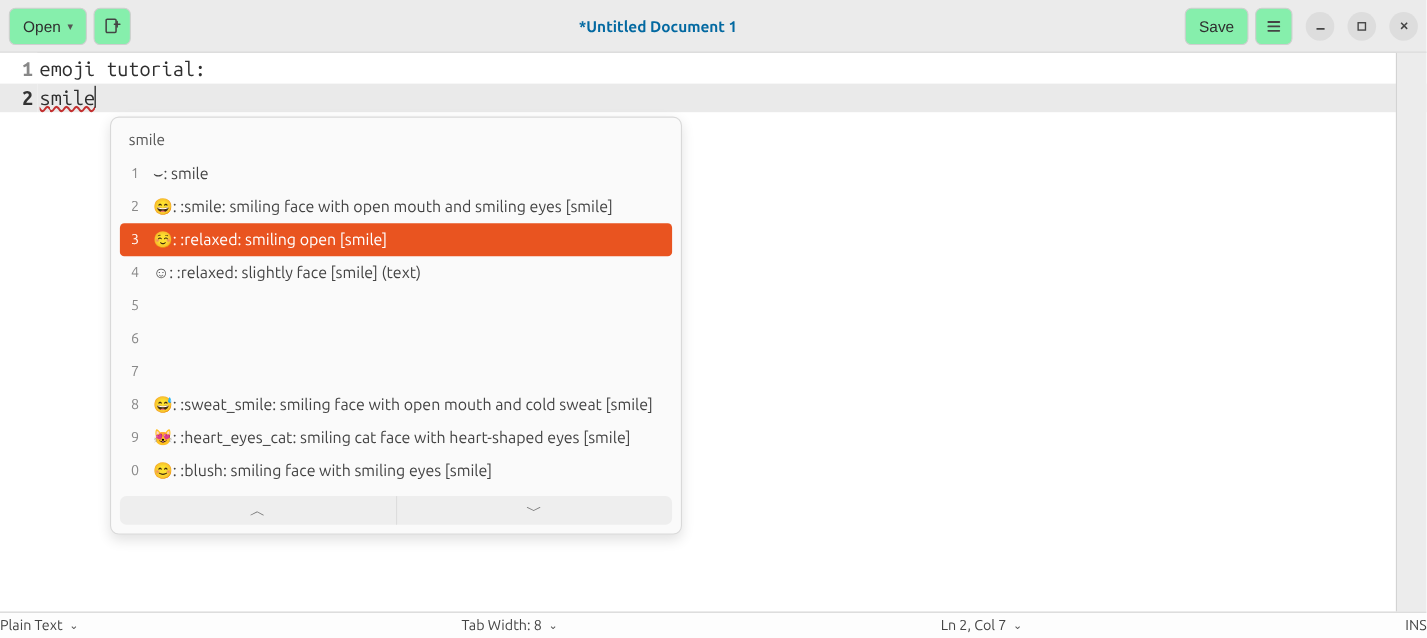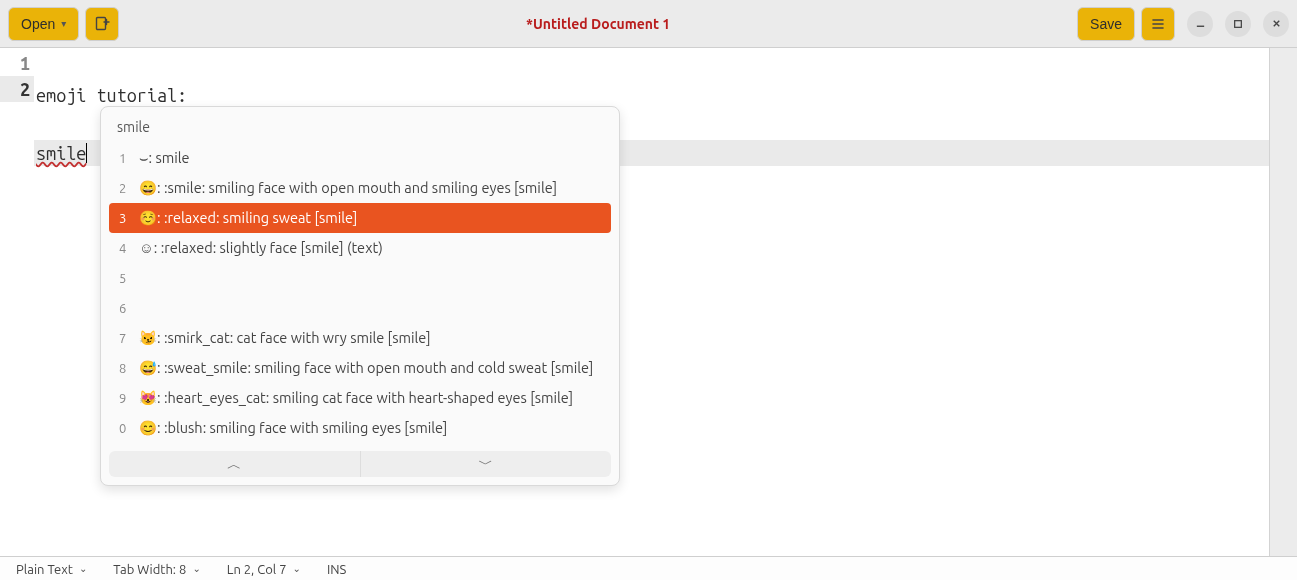--- a/index.html
+++ b/index.html
@@ -15,39 +15,39 @@
 
 .headerbar {
   height: 48px;
   background: #ebebeb;
   border-bottom: 1px solid #cfcfcf;
   display: flex; align-items: center;
   padding: 0 8px;
   gap: 6px;
 }
 .btn {
-  background: #eab308;
+  background: #86efac;
   border: 1px solid #cfcfcf;
   border-radius: 6px;
   height: 34px;
   padding: 0 12px;
   display: inline-flex;
   align-items: center;
   gap: 6px;
   font-size: 14px;
   cursor: pointer;
   color: #2e2e2e;
   text-align: center;
 }
 .btn.icon-only { padding: 0; width: 34px; justify-content: center; }
 .headerbar .title {
   flex: 1;
   text-align: center;
   font-weight: 700;
-  color: #b91c1c;
+  color: #0369a1;
 }
 .win-btn {
   width: 26px; height: 26px;
   border-radius: 50%;
   background: #dddddd;
   display: inline-flex;
   align-items: center; justify-content: center;
   margin-left: 6px;
   cursor: pointer;
 }
@@ -71,21 +71,21 @@
 }
 .gutter .ln {
   text-align: right;
   padding-right: 4px;
   color: #888;
   font-weight: bold;
   height: 26px;
 }
 .gutter .ln.current { background: #eaeaea; color:#333; }
 .textarea { flex: 1; padding-top: 2px; position: relative; }
-.line { height: 26px; padding-left: 2px; white-space: pre; margin-top: 32px; }
+.line { height: 26px; padding-left: 2px; white-space: pre; }
 .line.current { background: #eaeaea; }
 .wavy { text-decoration: underline wavy #c33030; text-decoration-skip-ink: none; }
 .cursor {
   display:inline-block; width:1px; height:20px;
   background:#000; vertical-align: -3px;
 }
 
 .popup {
   position: absolute;
   left: 100px; top: 106px;
@@ -135,23 +135,23 @@
 .popup-scroll div:first-child { border-right: 1px solid #ddd; }
 
 .statusbar {
   position: absolute;
   left: 0; right: 0; bottom: 0;
   height: 24px;
   border-top: 1px solid #cfcfcf;
   background: #fdfdfd;
   display: flex;
   align-items: center;
-  justify-content: flex-start;
+  justify-content: space-between;
   gap: 26px;
-  padding: 0 16px;
+  padding: 0 0;
   font-size: 13px;
   color: #444;
 }
 .statusbar .field { display: inline-flex; align-items: center; gap: 6px; cursor: pointer; }
 .chev { font-size: 10px; color: #555; }
 .right-edge {
   position:absolute; top:48px; right:0; bottom:24px; width:28px;
   background:#ececec; border-left:1px solid #d3d3d3;
 }
 </style>
@@ -213,35 +213,34 @@
       <div class="popup-item">
         <span class="num">1</span>
         <span>⌣: smile</span>
       </div>
       <div class="popup-item">
         <span class="num">2</span>
         <span>😄: :smile: smiling face with open mouth and smiling eyes [smile]</span>
       </div>
       <div class="popup-item selected">
         <span class="num">3</span>
-        <span>☺️: :relaxed: smiling sweat [smile]</span>
+        <span>☺️: :relaxed: smiling open [smile]</span>
       </div>
       <div class="popup-item">
         <span class="num">4</span>
         <span>☺: :relaxed: slightly face [smile] (text)</span>
       </div>
       <div class="popup-item">
         <span class="num">5</span>
       </div>
       <div class="popup-item">
         <span class="num">6</span>
       </div>
       <div class="popup-item">
         <span class="num">7</span>
-        <span>😼: :smirk_cat: cat face with wry smile [smile]</span>
       </div>
       <div class="popup-item">
         <span class="num">8</span>
         <span>😅: :sweat_smile: smiling face with open mouth and cold sweat [smile]</span>
       </div>
       <div class="popup-item">
         <span class="num">9</span>
         <span>😻: :heart_eyes_cat: smiling cat face with heart-shaped eyes [smile]</span>
       </div>
       <div class="popup-item">

